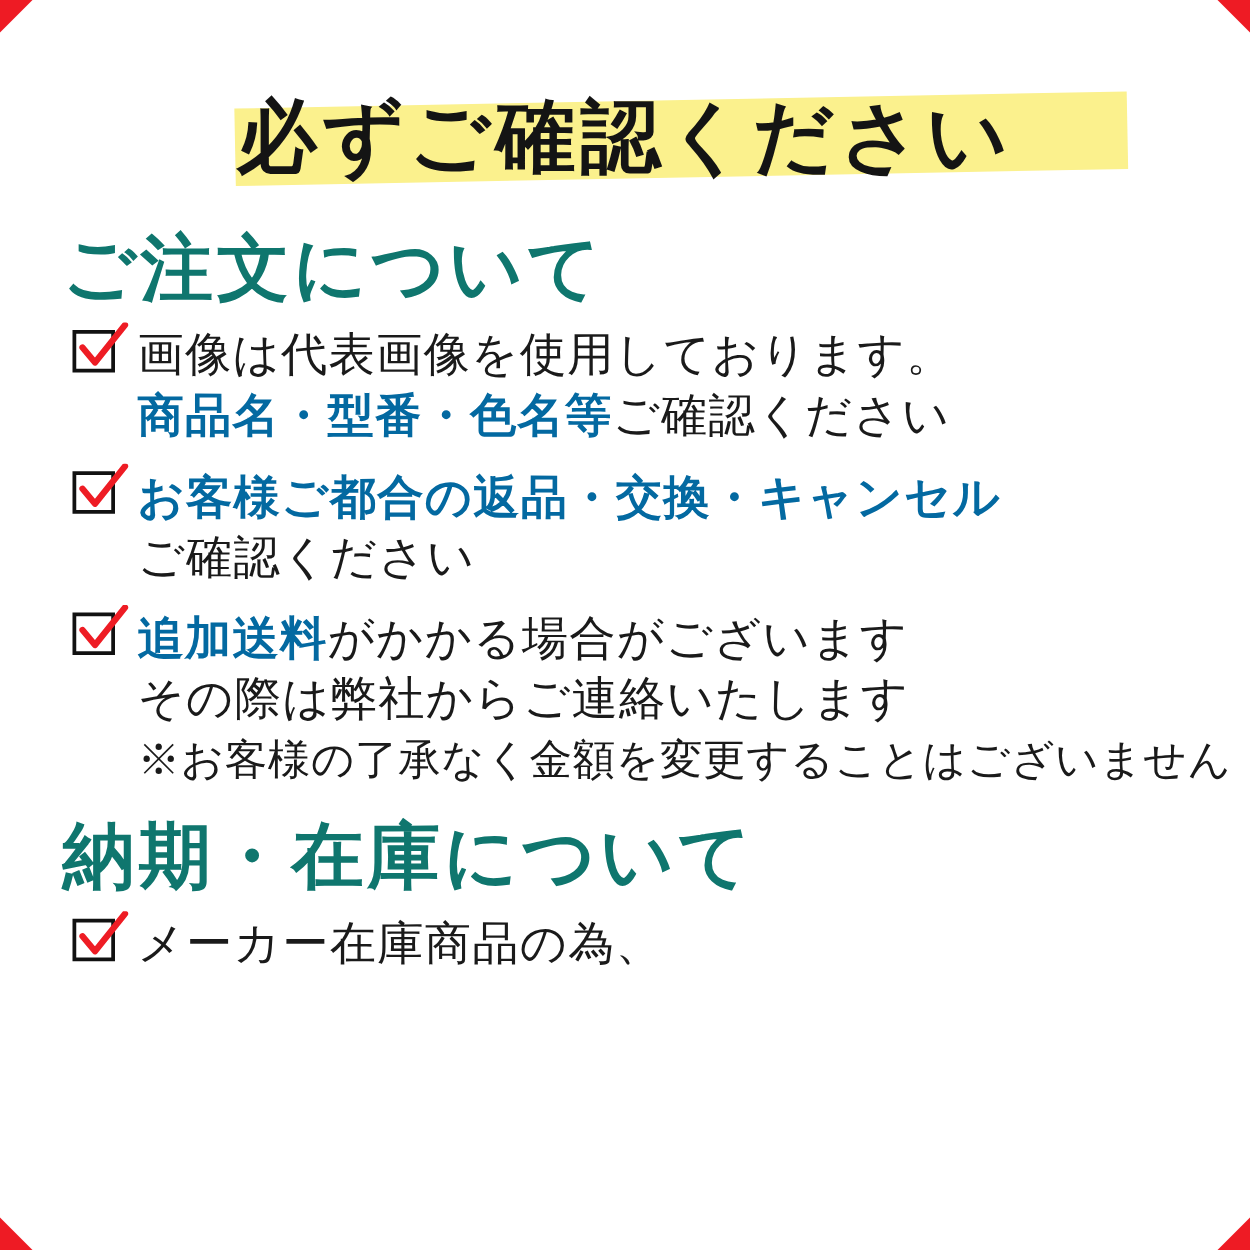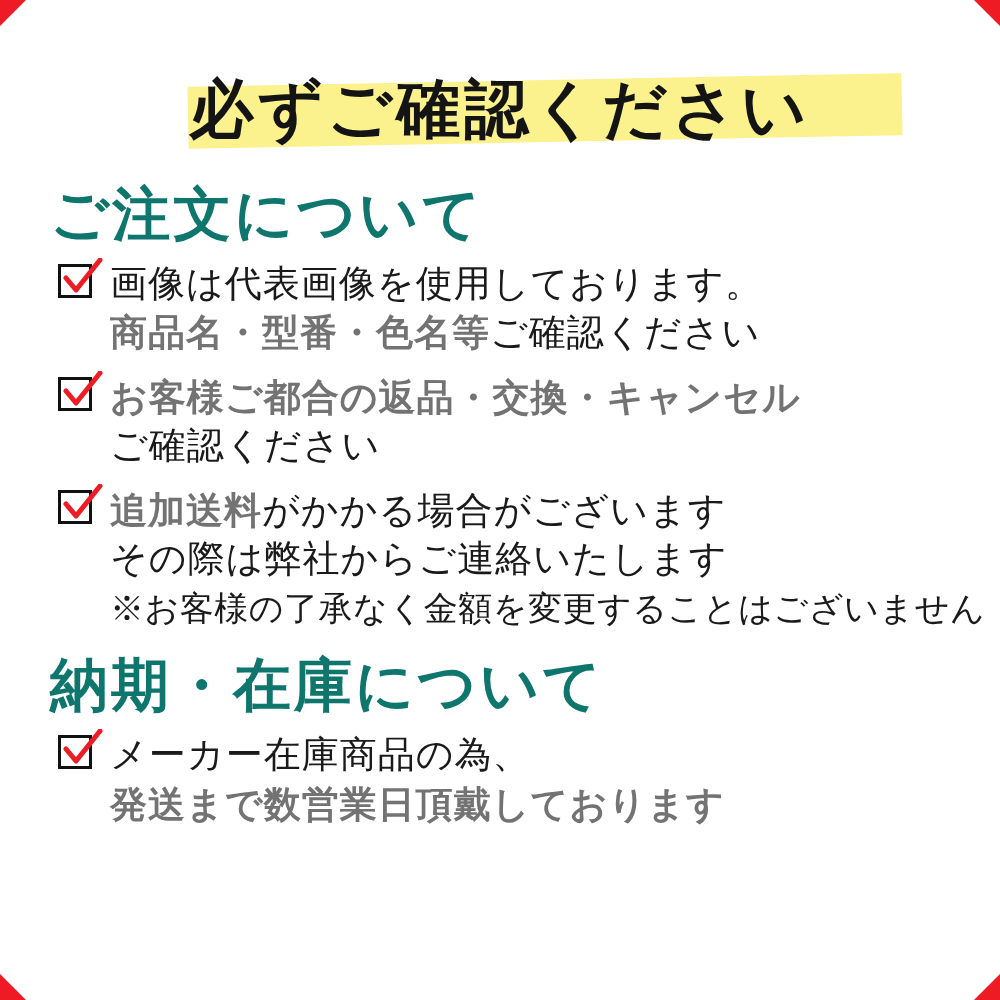--- a/index.html
+++ b/index.html
@@ -130,21 +130,21 @@
     font-family: "DejaVu Serif", "Liberation Serif", serif;
     white-space: nowrap;
   }
   .line.small {
     font-size: 34px;
     letter-spacing: 0.5px;
     line-height: 1.35;
     margin-top: 2px;
   }
   .red {
-    color: #737373;
+    color: #0369a1;
     font-weight: 700;
   }
   .black-bold {
     color: #1a1a1a;
   }
 </style>
 </head>
 <body>
 
 <div class="page">
@@ -204,19 +204,18 @@
         <div class="section-heading">納期・在庫について</div>
         <div class="item">
           <div class="check">
             <span class="box"></span>
             <svg viewBox="0 0 44 44">
               <path d="M6 20 L16 32 L40 2" fill="none" stroke="#ee1c24" stroke-width="5" stroke-linecap="round" stroke-linejoin="round"></path>
             </svg>
           </div>
           <div class="lines">
             <div class="line"><span class="black-bold">メーカー在庫商品の為、</span></div>
-            <div class="line"><span class="red">発送まで数営業日頂戴しております</span></div>
           </div>
         </div>
       </div>
     </div>
 
 </div>
 
 </body></html>

